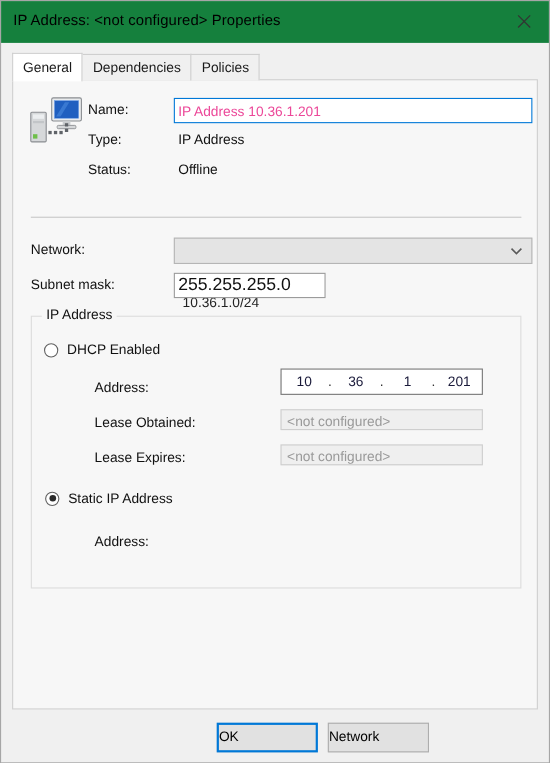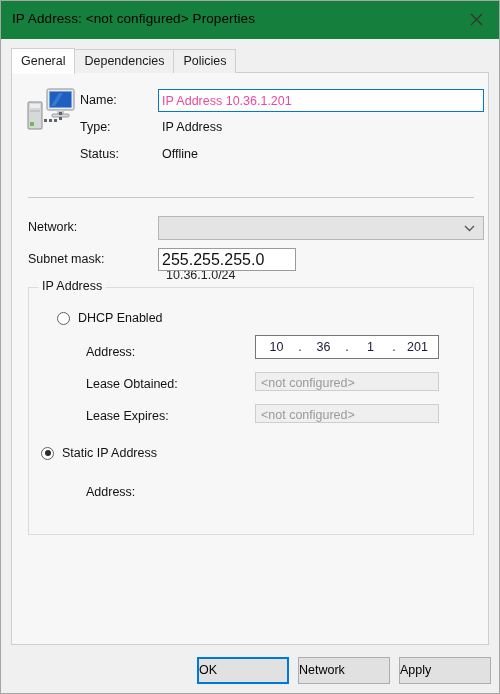--- a/index.html
+++ b/index.html
@@ -387,21 +387,21 @@
         <path d="M1 1 L5.5 5.5 L10 1" fill="none" stroke="#5a5a5a" stroke-width="1.4"></path>
       </svg>
     </div>
 
     <div class="hdr-label" style="left:16px; top:179px;">Subnet mask:</div>
     <input id="subnet-input" type="text" value="255.255.255.0" style="">
 
     <div id="ip-group"></div>
     <div id="ip-group-label">IP Address</div>
 
-    <div class="radio-row" style="left:45px; top:238px;">
+    <div class="radio-row" style="left:28px; top:238px;">
       <span class="radio"></span>
       <span class="radio-label">DHCP Enabled</span>
     </div>
 
     <div class="field-label" style="left:74px; top:272px;">Address:</div>
     <div class="field-disabled" style="top:267px;">0.0.0.0</div>
 
     <div class="field-label" style="left:74px; top:304px;">Lease Obtained:</div>
     <div class="field-disabled" style="top:299px;">&lt;not configured&gt;</div>
 
@@ -421,15 +421,14 @@
       <span class="octet-dot">.</span>
       <span class="octet">1</span>
       <span class="octet-dot">.</span>
       <span class="octet">201</span>
     </div>
 
   </div>
 
   <div class="dlg-button default" id="ok-button">OK</div>
   <div class="dlg-button" id="cancel-button">Network</div>
-  <div class="dlg-button" id="apply-button">Apply</div>
 
 </div>
 
 </body></html>

